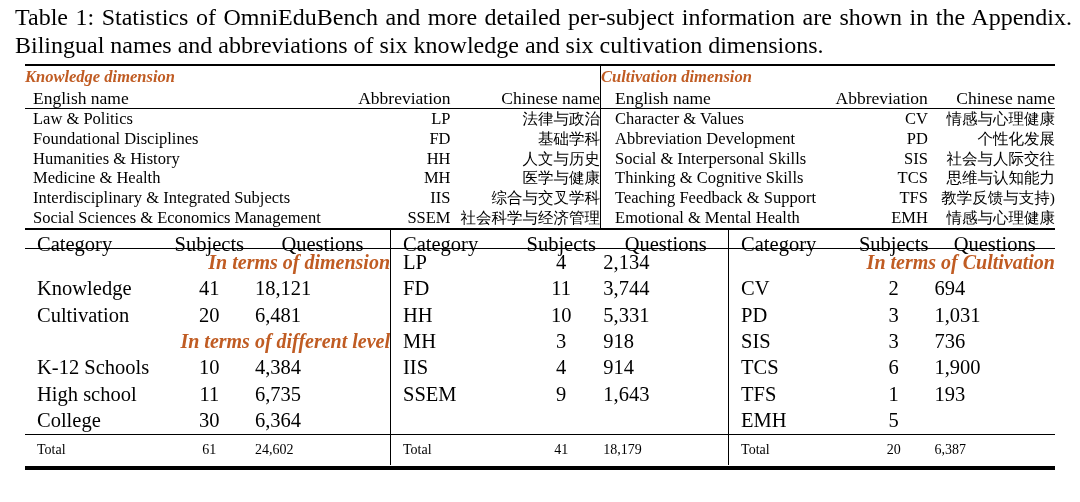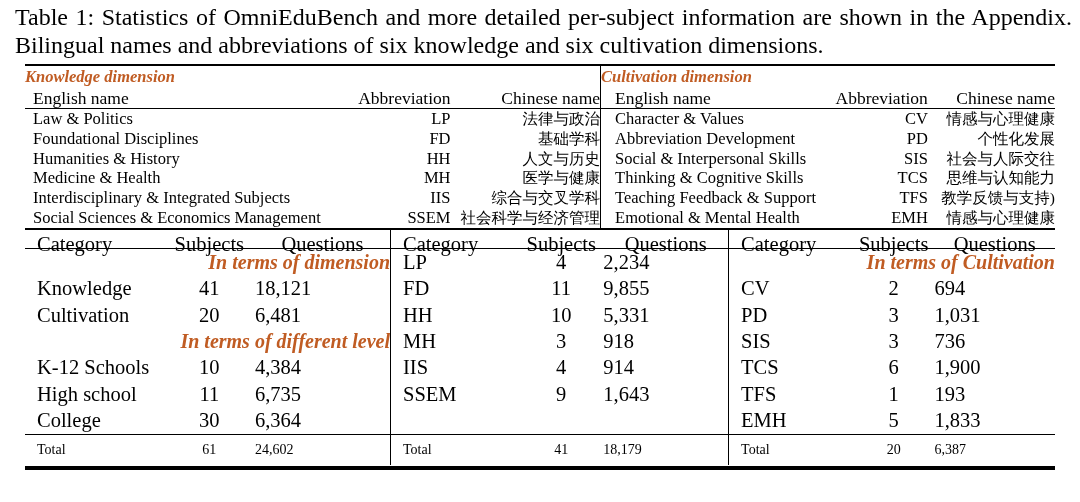--- a/index.html
+++ b/index.html
@@ -199,26 +199,26 @@
         <div class="cat">College</div>
         <div class="sub">30</div>
         <div class="que">6,364</div>
       </div>
     </div>
 
     <div class="g2">
       <div class="b-row g-grid">
         <div class="cat">LP</div>
         <div class="sub">4</div>
-        <div class="que">2,234</div>
+        <div class="que">2,134</div>
       </div>
       <div class="b-row g-grid">
         <div class="cat">FD</div>
         <div class="sub">11</div>
-        <div class="que">9,855</div>
+        <div class="que">3,744</div>
       </div>
       <div class="b-row g-grid">
         <div class="cat">HH</div>
         <div class="sub">10</div>
         <div class="que">5,331</div>
       </div>
       <div class="b-row g-grid">
         <div class="cat">MH</div>
         <div class="sub">3</div>
         <div class="que">918</div>
@@ -258,21 +258,20 @@
         <div class="que">1,900</div>
       </div>
       <div class="b-row g-grid">
         <div class="cat">TFS</div>
         <div class="sub">1</div>
         <div class="que">193</div>
       </div>
       <div class="b-row g-grid">
         <div class="cat">EMH</div>
         <div class="sub">5</div>
-        <div class="que">1,833</div>
       </div>
     </div>
   </div>
 
   <div class="sec-b-total">
     <div class="g1 g-grid t-row">
       <div class="cat">Total</div>
       <div class="sub">61</div>
       <div class="que">24,602</div>
     </div>

